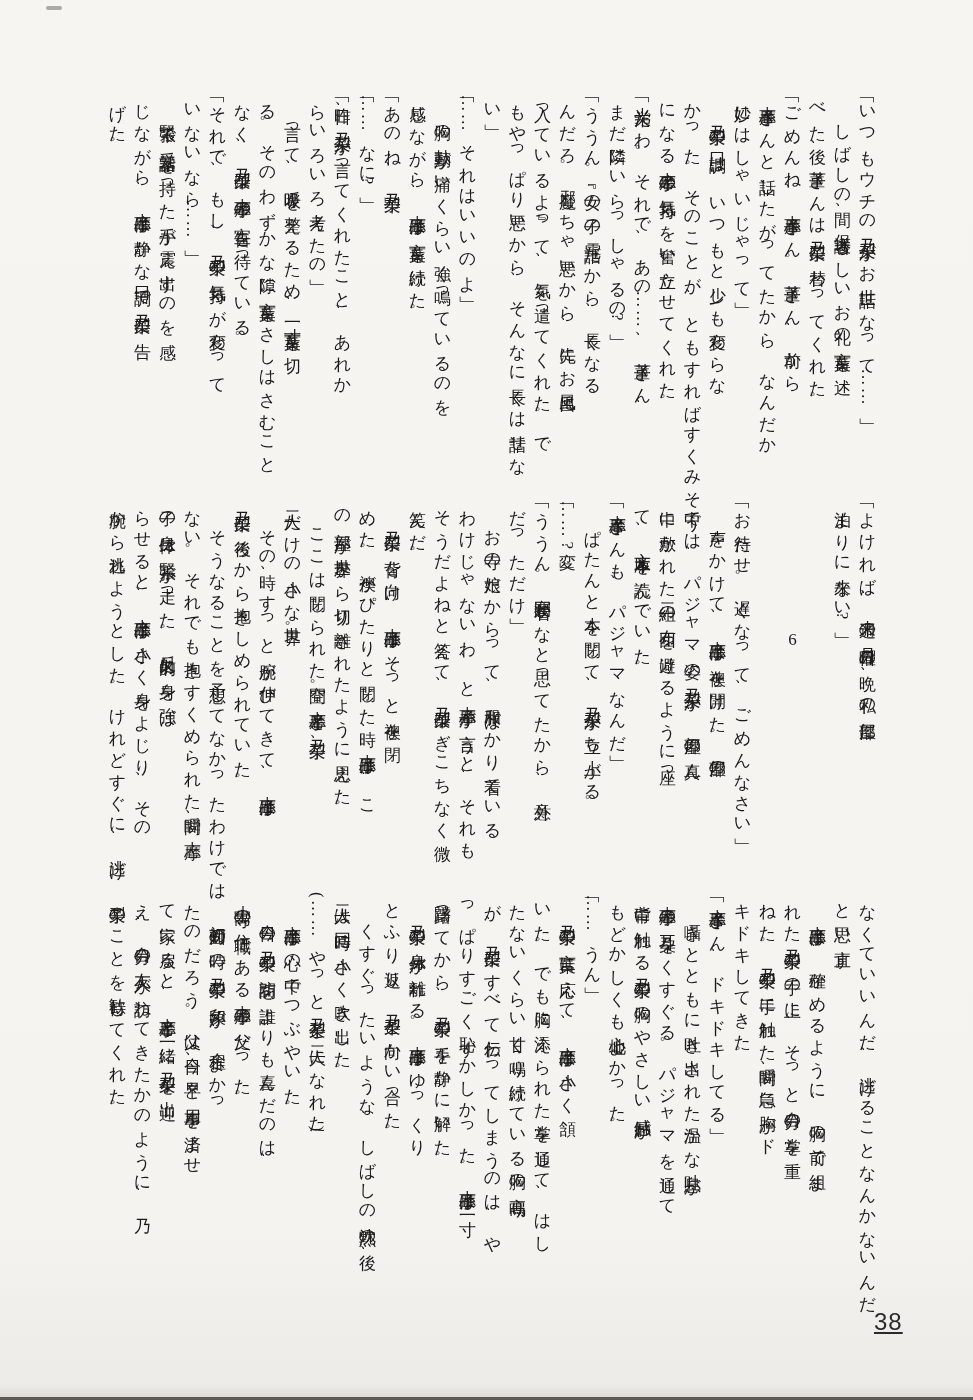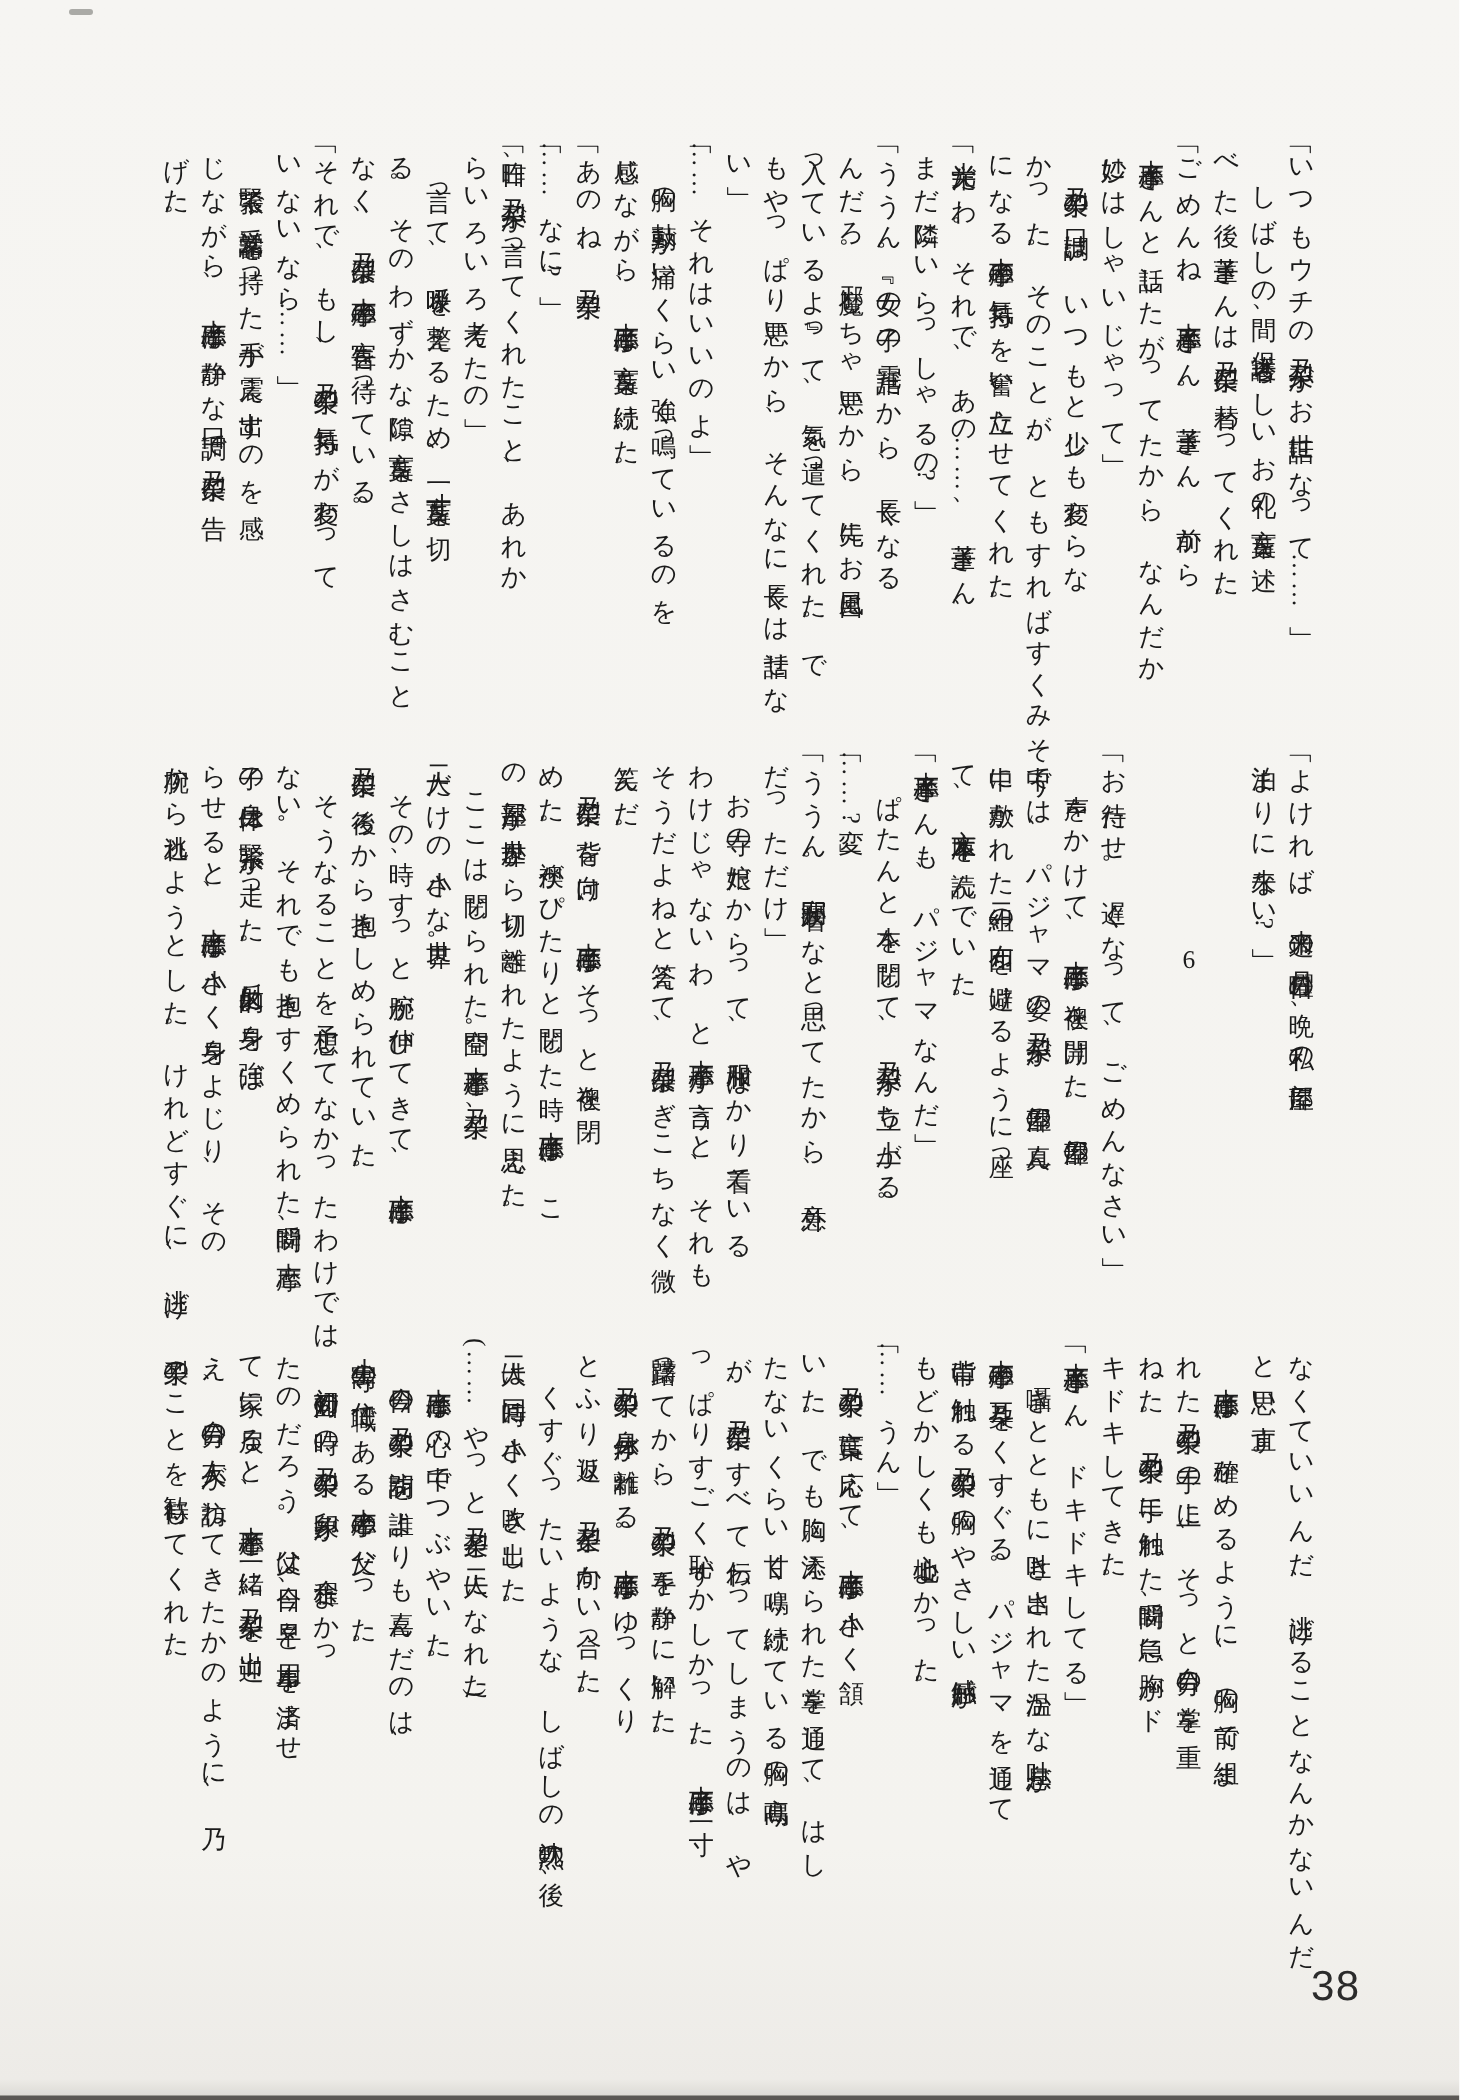--- a/index.html
+++ b/index.html
@@ -32,23 +32,24 @@
   .section {
     text-orientation: upright;
     padding-top: 132px;
     letter-spacing: 0;
   }
   .page-number {
     position: absolute;
     left: 874px;
     top: 1308px;
     font-family: "Liberation Sans", "DejaVu Sans", sans-serif;
-    font-size: 28px;
+    font-size: 24px;
     color: #2b2b2b;
     letter-spacing: 1px;
+    text-decoration: underline;
   }
   .scan-edge-bottom {
     position: absolute;
     left: 0; right: 0; bottom: 0;
     height: 3px;
     background: #44423e;
     opacity: .85;
   }
   .scan-speck {
     position: absolute;

